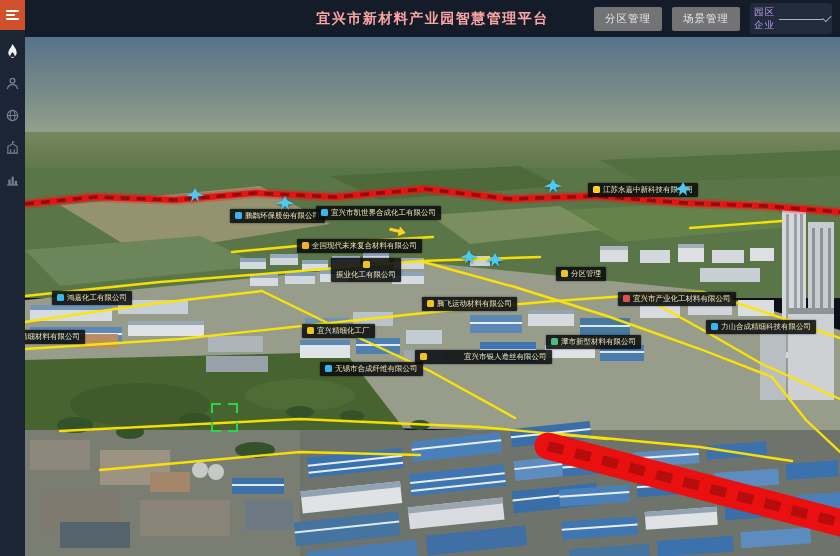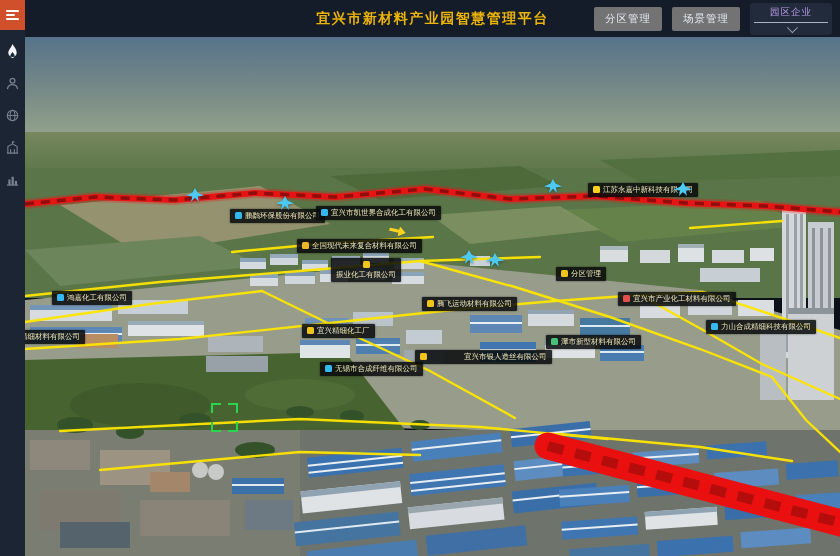--- a/index.html
+++ b/index.html
@@ -46,30 +46,30 @@
     position:absolute;left:0;top:30px;width:25px;height:526px;background:#1c2533;z-index:11;
     display:flex;flex-direction:column;align-items:center;padding-top:14px;box-sizing:border-box;gap:17px;
   }
   .side-ic{width:15px;height:15px;display:flex;align-items:center;justify-content:center;cursor:pointer;}
   .side-ic svg{display:block;}
   #datebox{margin-left:9px;color:#e8ebf2;}
   #datebox .d{font-size:10.5px;font-weight:bold;letter-spacing:.3px;}
   #datebox .t{font-size:10px;margin-top:2px;margin-left:11px;color:#dfe4ec;}
   #title{
     position:absolute;left:0;right:0;top:0;height:37px;display:flex;align-items:center;justify-content:center;
-    color:#eab308;font-size:14px;font-weight:bold;letter-spacing:1.5px;pointer-events:none;
+    color:#fca5a5;font-size:14px;font-weight:bold;letter-spacing:1.5px;pointer-events:none;
   }
   #hdr-right{position:absolute;right:8px;top:0;height:37px;display:flex;align-items:center;gap:10px;}
   .hbtn{
     background:#737373;color:#e3e8f1;font-size:10.5px;padding:5px 11px;border-radius:2px;
     cursor:pointer;letter-spacing:1px;
   }
   #dropdown{
     width:74px;background:#222b3b;border-radius:3px;padding:3px 4px 2px;cursor:pointer;
-    display:flex;flex-direction:column;align-items:center;
+    display:flex;flex-direction:row;align-items:center;
   }
   #dropdown .lbl{font-size:9.5px;color:#b79ce8;letter-spacing:1px;}
   #dropdown .ln{width:100%;height:1px;background:#aab2bf;margin:3px 0 2px;}
   #dropdown .chev{width:7px;height:7px;border-right:1.5px solid #96a0ae;border-bottom:1.5px solid #96a0ae;transform:rotate(45deg) translateY(-2px);}
 </style>
 </head>
 <body>
 
 <svg id="scene" viewBox="0 0 840 556">
   <defs>

